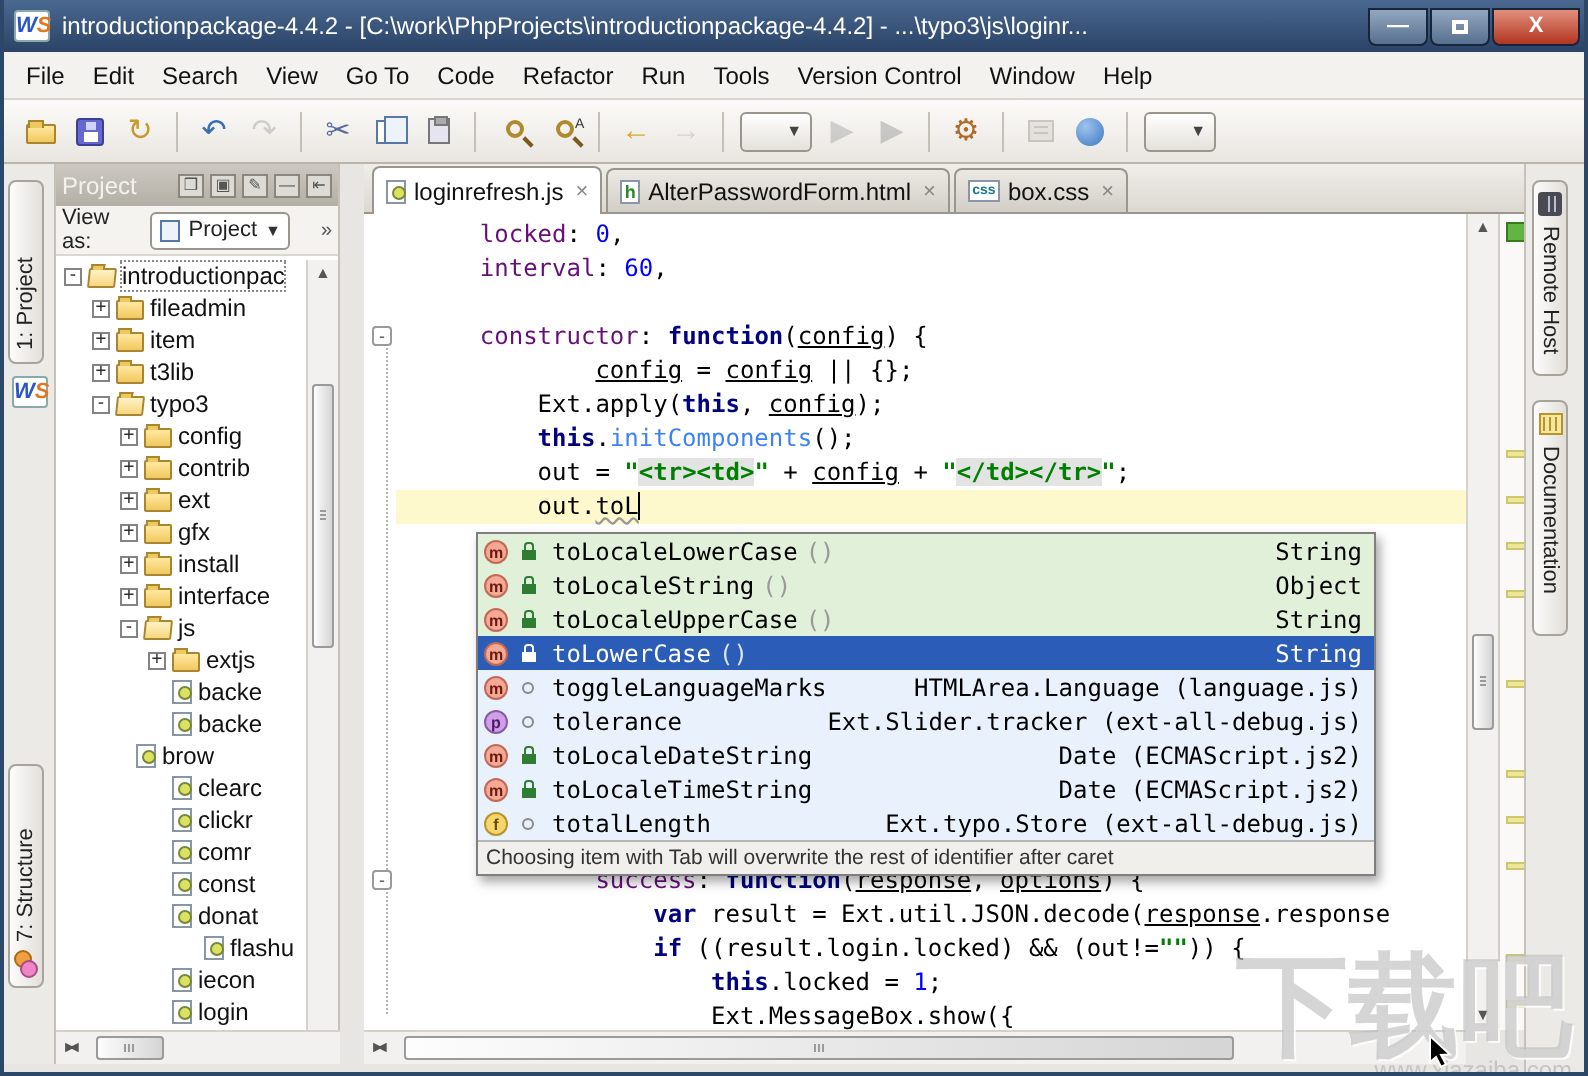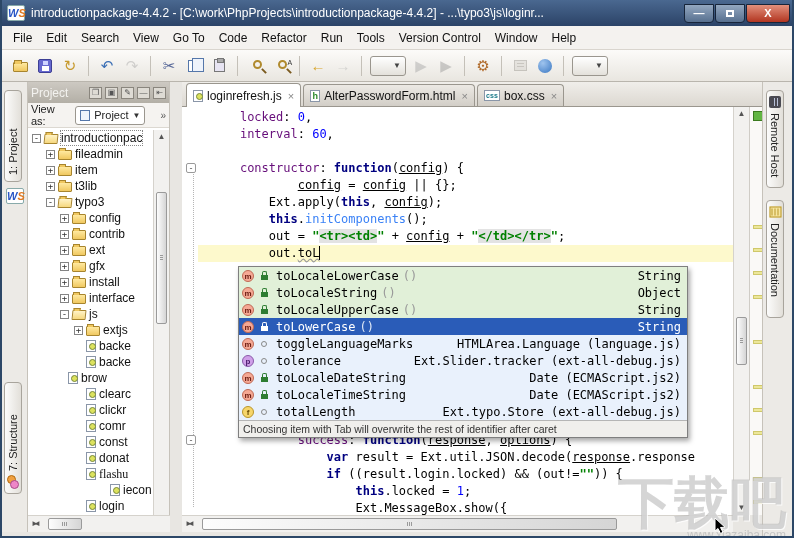--- a/index.html
+++ b/index.html
@@ -412,26 +412,26 @@
             <div class="trow" style="padding-left: 46px;">
               <span class="texp none"></span>
               <span class="ti ti-js"></span>
               <span class="tlabel">const</span>
             </div>
             <div class="trow" style="padding-left: 46px;">
               <span class="texp none"></span>
               <span class="ti ti-js"></span>
               <span class="tlabel">donat</span>
             </div>
-            <div class="trow" style="padding-left: 46px; font-family: Liberation Serif, serif;">
+            <div class="trow" style="padding-left: 62px;">
               <span class="texp none"></span>
               <span class="ti ti-js"></span>
               <span class="tlabel">flashu</span>
             </div>
-            <div class="trow" style="padding-left: 46px; margin-left: 24px;">
+            <div class="trow" style="padding-left: 46px;">
               <span class="texp none"></span>
               <span class="ti ti-js"></span>
               <span class="tlabel">iecon</span>
             </div>
             <div class="trow" style="padding-left: 46px;">
               <span class="texp none"></span>
               <span class="ti ti-js"></span>
               <span class="tlabel">login</span>
             </div>
           </div>

